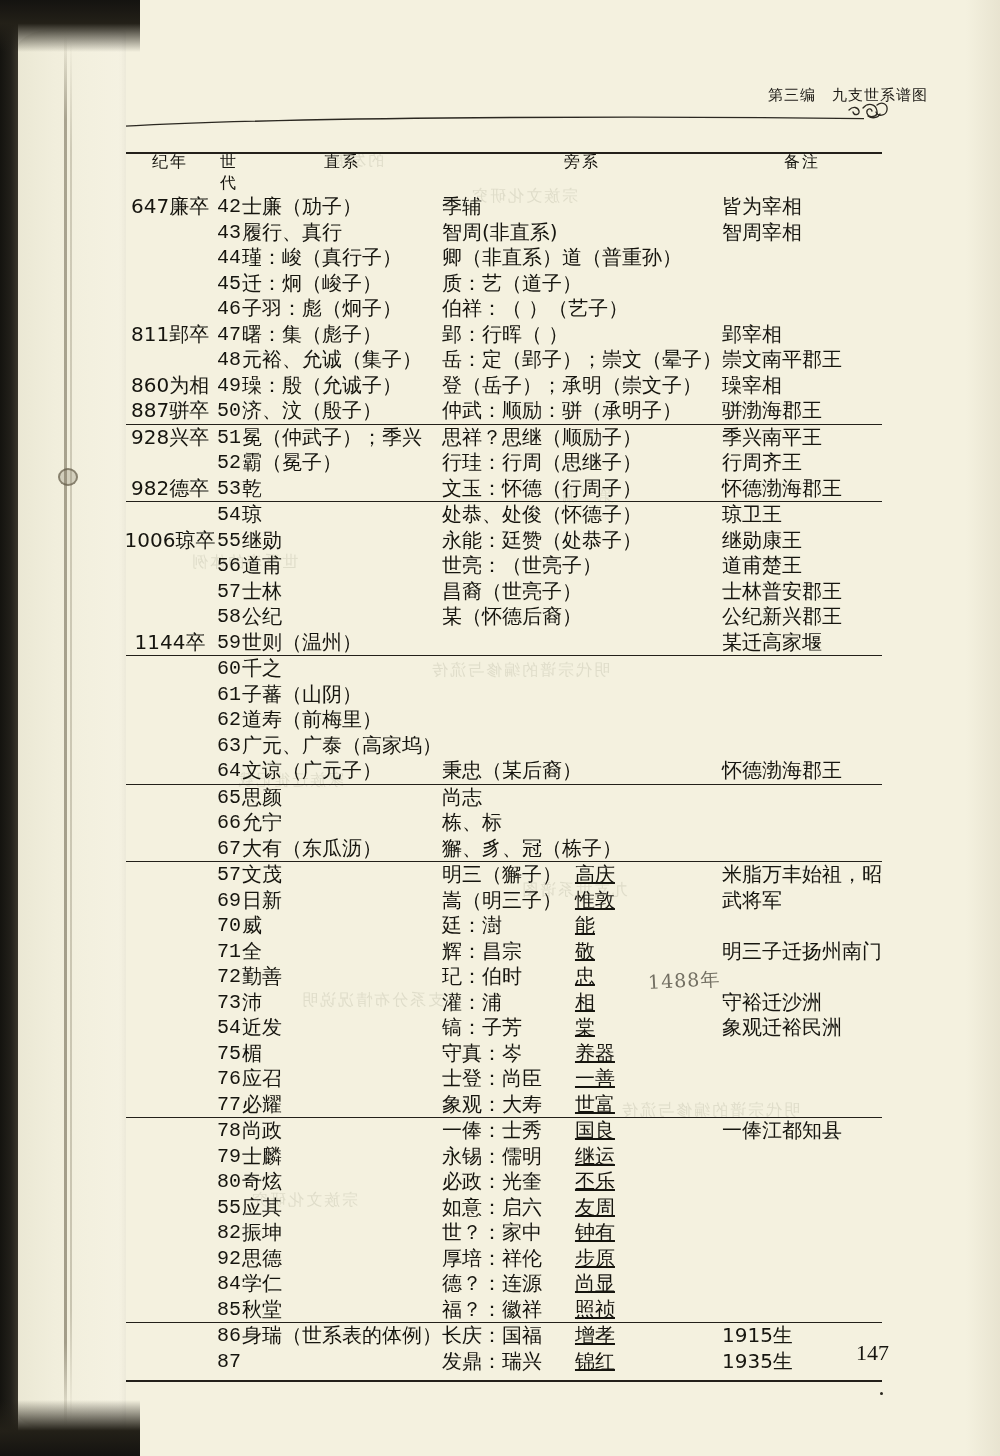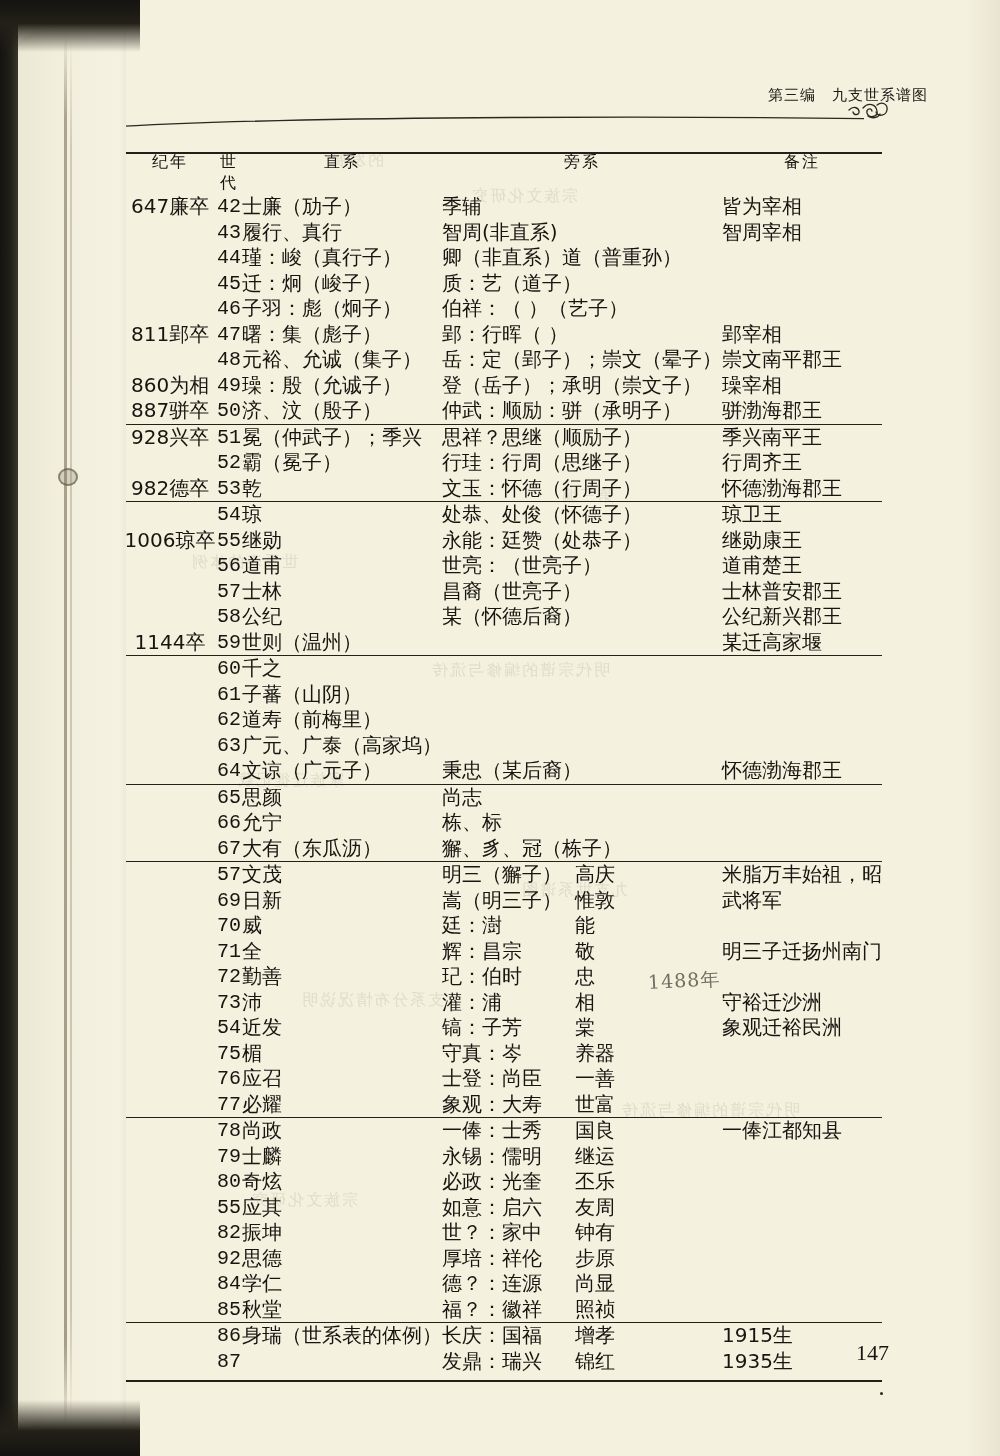--- a/index.html
+++ b/index.html
@@ -179,21 +179,21 @@
   .pad-l { padding-left: 9px; }
   .year-cell { text-align: center; }
   .gen-cell  { text-align: center; }
 
   .ln { white-space: nowrap; height: 25.5px; }
   .ln.blank { color: transparent; }
 
   
   .coll2 { display: flex; }
   .coll2 .a { width: 133px; }
-  .coll2 .b { width: 100px; }
+  .coll2 .b { width: 100px; text-decoration: underline; }
 
   
   .botrule {
     position: relative;
     width: 778px; height: 2px;
     background: #23201a;
   }
 
   
   .pencil {

